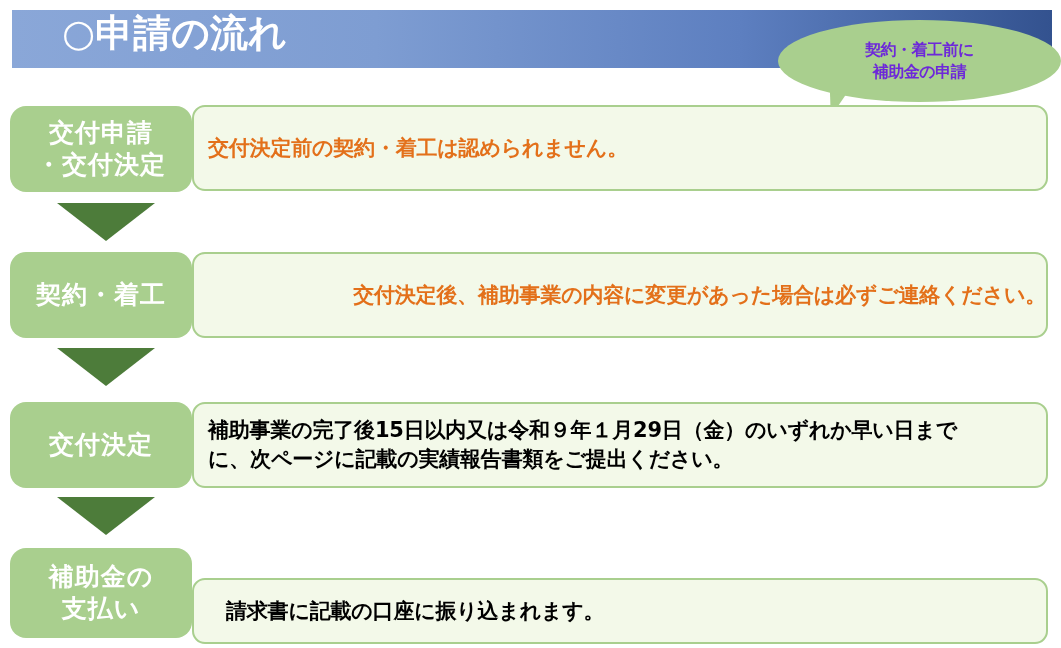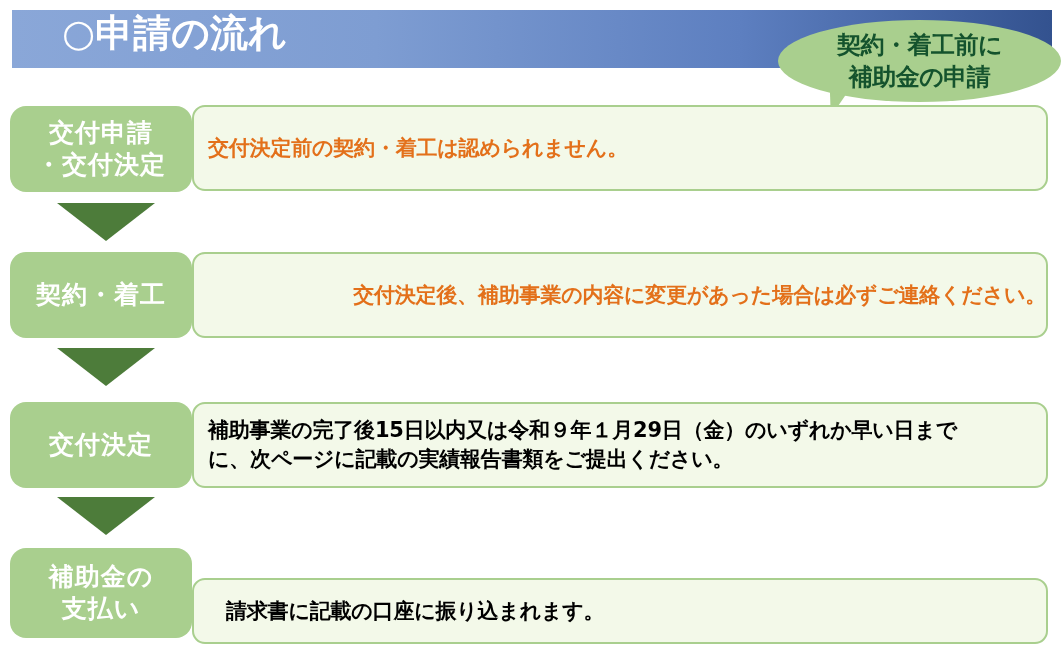--- a/index.html
+++ b/index.html
@@ -61,23 +61,23 @@
     width: 283px;
     height: 82px;
     background: #a9cf8e;
     border-radius: 50% / 50%;
     display: flex;
     flex-direction: column;
     align-items: center;
     justify-content: center;
   }
   .bubble-line {
-    font-size: 24px;
+    font-size: 16px;
     font-weight: bold;
-    color: #14532d;
+    color: #6d28d9;
     line-height: 1.35;
     letter-spacing: -0.5px;
     white-space: nowrap;
   }
   .label-box {
     position: absolute;
     left: 10px;
     width: 182px;
     background: #a9cf8e;
     border-radius: 16px;

